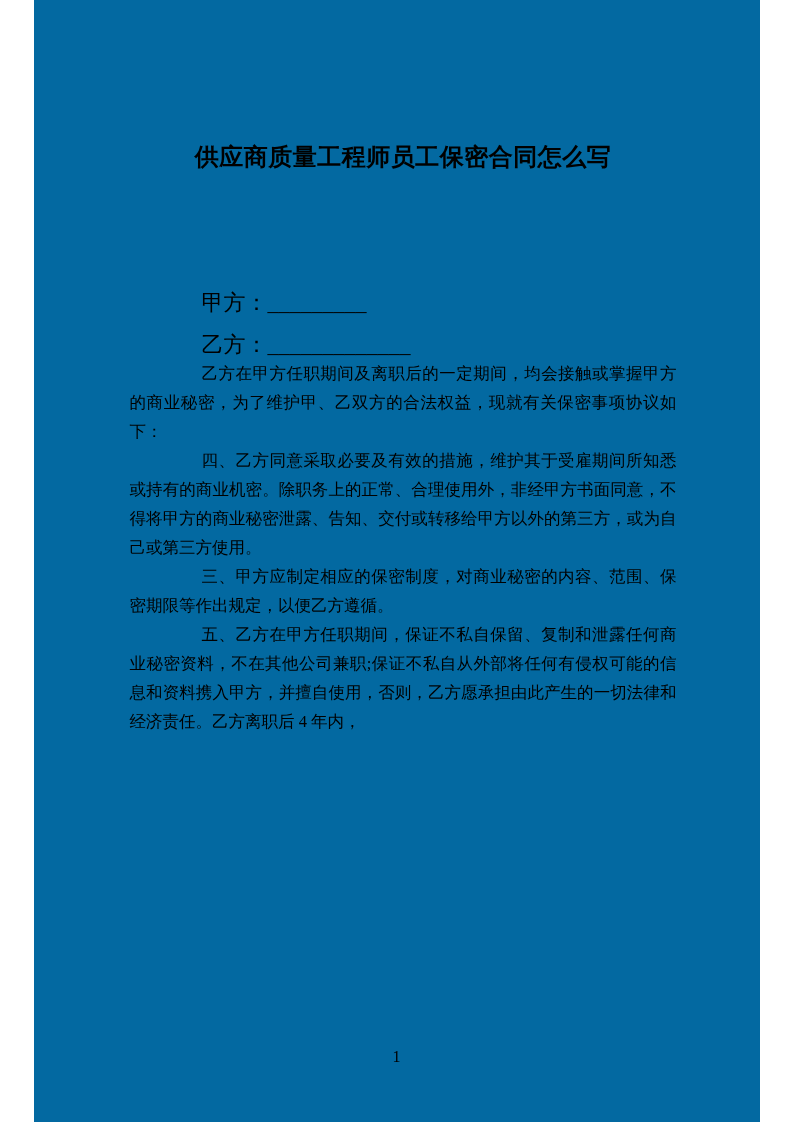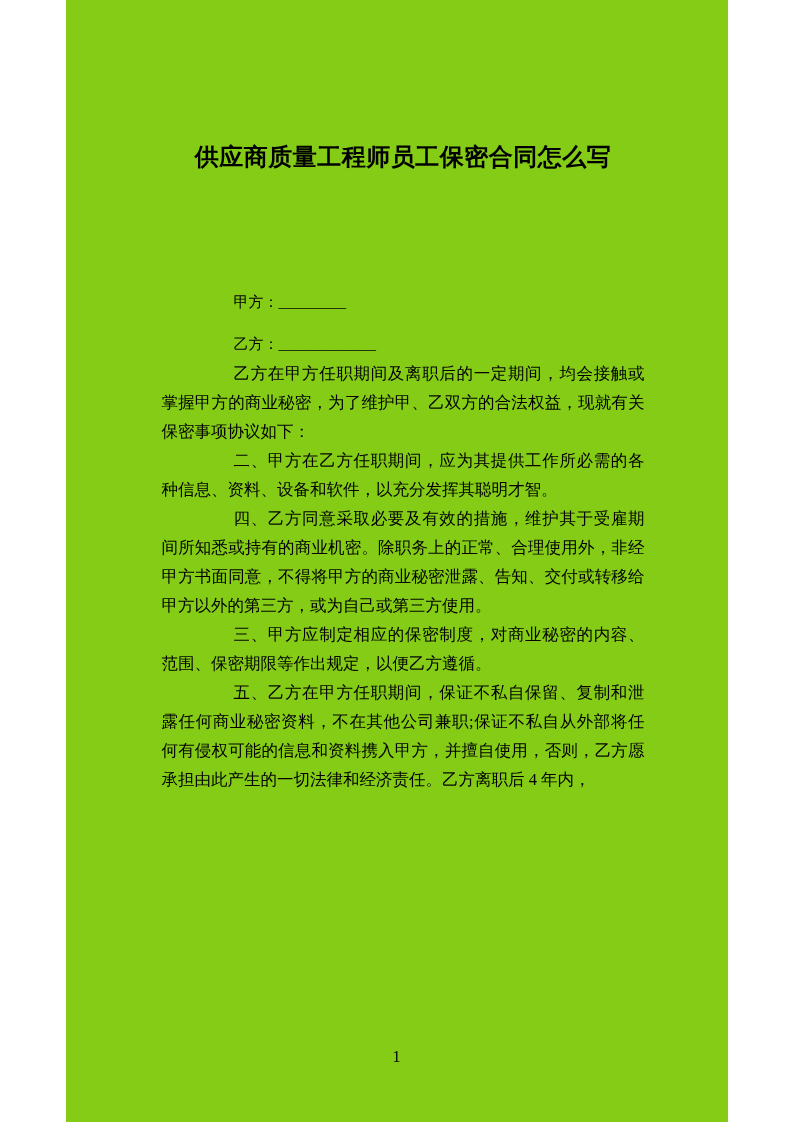--- a/index.html
+++ b/index.html
@@ -1,41 +1,41 @@
 <!DOCTYPE html>
 <html><head>
 <meta charset="utf-8">
 <style>
   * { margin: 0; padding: 0; box-sizing: border-box; }
   html, body {
     background: #ffffff;
   }
   .page {
     position: relative;
-    width: 662px;
+    width: 726px;
     height: 1122px;
     margin: 0 auto;
-    background: #84cc16;
+    background: #0369a1;
     color: #000000;
     font-family: "Liberation Serif", "DejaVu Serif", serif;
     overflow: hidden;
   }
   .content {
     padding: 141px 83px 0 96px;
   }
   .doc-title {
     font-family: "Liberation Sans", "DejaVu Sans", sans-serif;
     font-weight: bold;
     font-size: 24px;
     line-height: 32px;
     text-align: center;
     letter-spacing: 0.5px;
   }
   .party-line {
-    font-size: 15px;
+    font-size: 22px;
     line-height: 29px;
     text-indent: 72px;
     white-space: pre;
   }
   .party-a { margin-top: 115px; }
   .party-b { margin-top: 13px; }
   .para {
     font-size: 16.5px;
     line-height: 29px;
     text-align: justify;
@@ -61,21 +61,20 @@
 
     <h1 class="doc-title">供应商质量工程师员工保密合同怎么写</h1>
 
     <p class="party-line party-a">甲方：_________</p>
 
     <p class="party-line party-b">乙方：_____________</p>
 
     <p class="para">乙方在甲方任职期间及离职后的一定期间，均会接触或掌握甲方的商业秘密，为了维护甲、乙双方的合法权益，现就有关保密事项协议如下：</p>
 
 
-    <p class="para">二、甲方在乙方任职期间，应为其提供工作所必需的各种信息、资料、设备和软件，以充分发挥其聪明才智。</p>
 
     <p class="para">四、乙方同意采取必要及有效的措施，维护其于受雇期间所知悉或持有的商业机密。除职务上的正常、合理使用外，非经甲方书面同意，不得将甲方的商业秘密泄露、告知、交付或转移给甲方以外的第三方，或为自己或第三方使用。</p>
 
     <p class="para">三、甲方应制定相应的保密制度，对商业秘密的内容、范围、保密期限等作出规定，以便乙方遵循。</p>
 
     <p class="para">五、乙方在甲方任职期间，保证不私自保留、复制和泄露任何商业秘密资料，不在其他公司兼职;保证不私自从外部将任何有侵权可能的信息和资料携入甲方，并擅自使用，否则，乙方愿承担由此产生的一切法律和经济责任。乙方离职后 4 年内，</p>
 
   </div>
 
   <div class="page-number">1</div>

